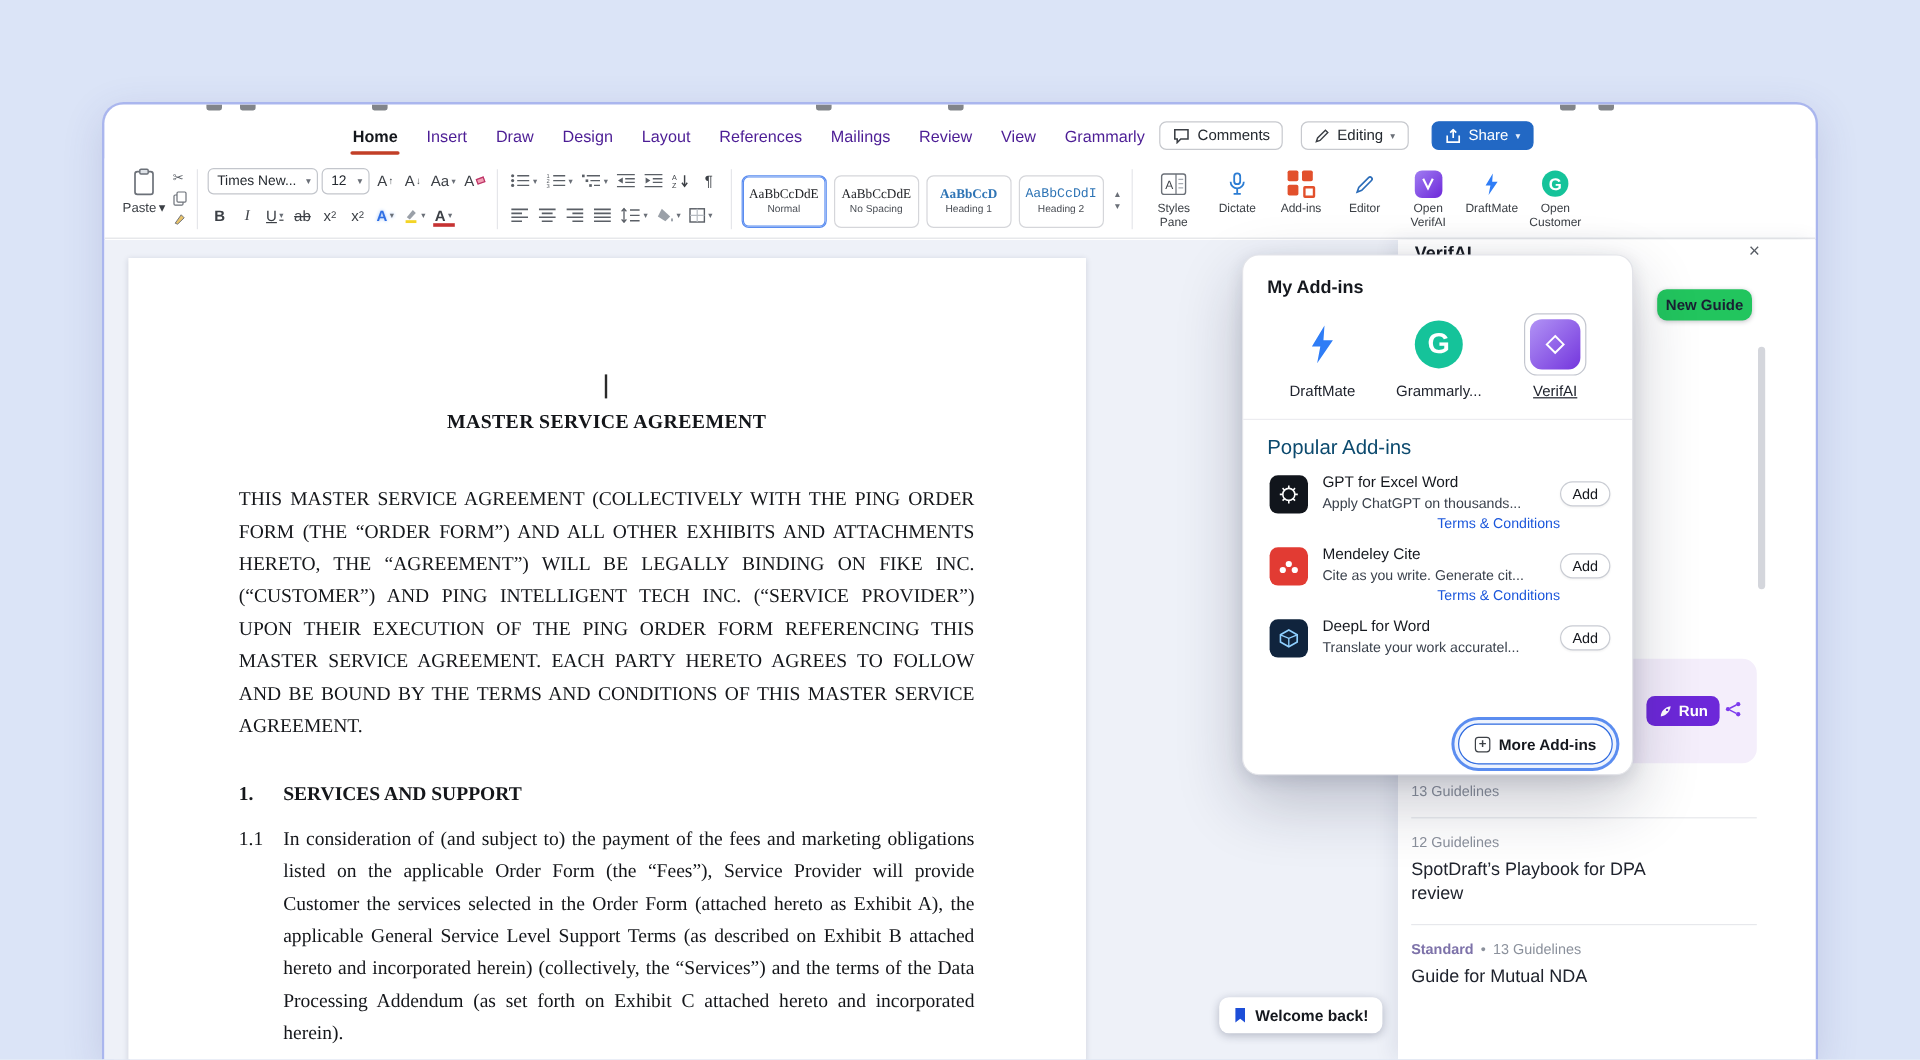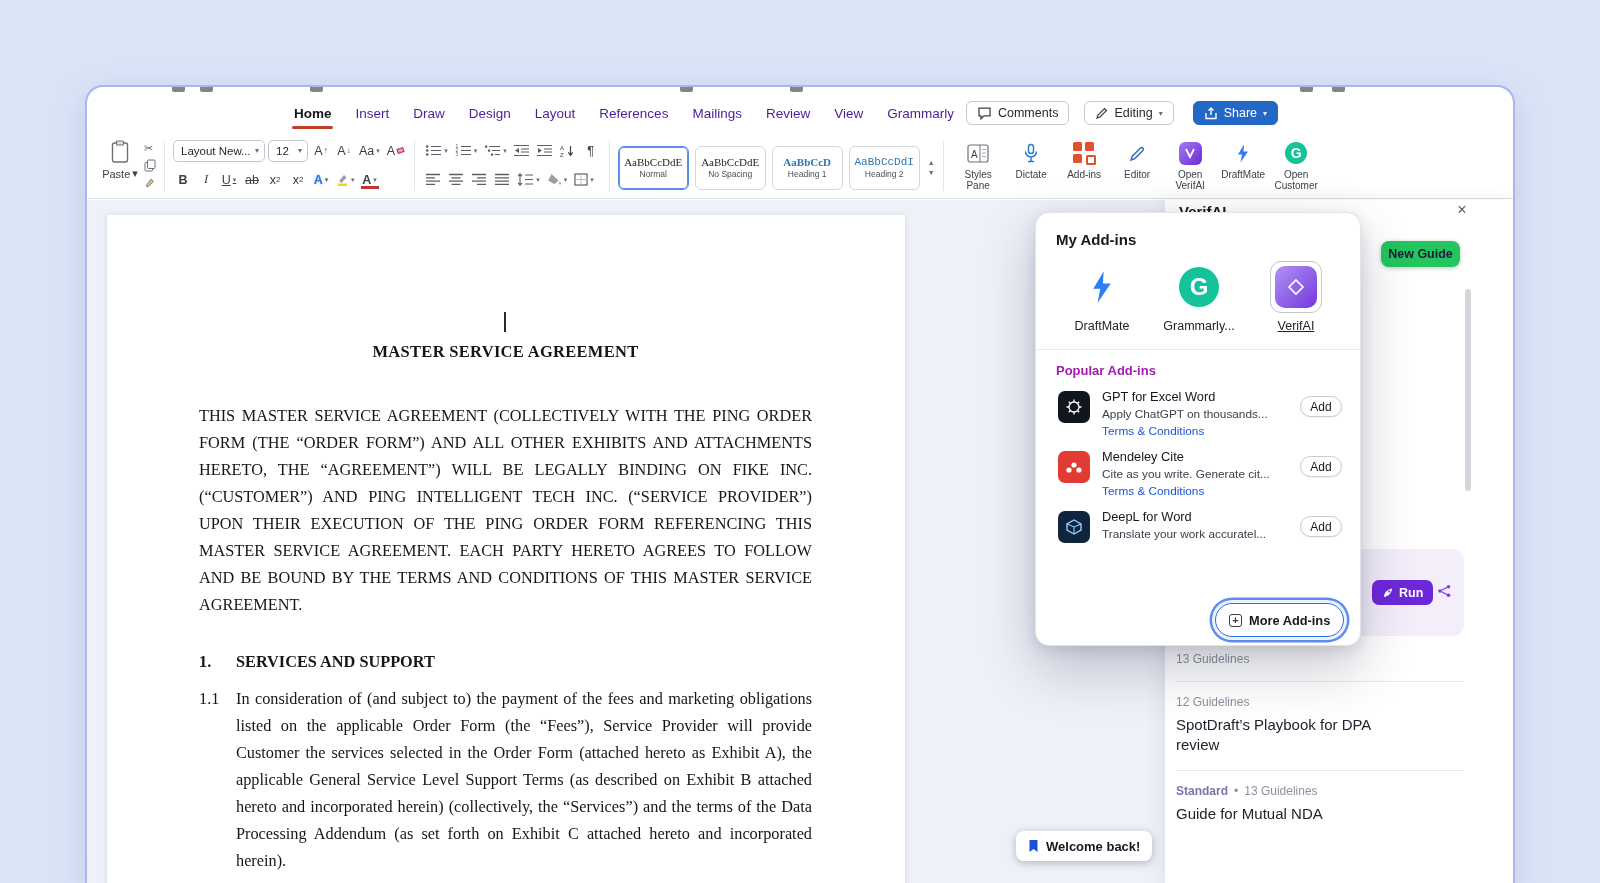--- a/index.html
+++ b/index.html
@@ -125,29 +125,29 @@
   .ap-item { width:76px; display:flex; flex-direction:column; align-items:center; }
   .ap-ic { width:52px; height:52px; display:flex; align-items:center; justify-content:center; border-radius:11px; }
   .ap-ic.sel { border:1px solid #c3c6cf; }
   .ap-name { margin-top:6px; font-size:12.5px; color:#20242e; white-space:nowrap; }
   .ap-name.u { text-decoration:underline; }
   .gram-big { width:40px; height:40px; border-radius:50%; background:#15c39a; color:#fff; font-weight:700;
               font-size:24px; display:flex; align-items:center; justify-content:center; }
   .verifai-big { width:42px; height:42px; border-radius:10px; background:linear-gradient(135deg,#b193f5,#7436dd);
                  display:flex; align-items:center; justify-content:center; }
   .ap-divider { height:1px; background:#ececf0; margin-top:16px; }
-  .ap-popular { margin:13px 0 0 20px; font-size:13px; font-weight:700; color:#a21caf; }
+  .ap-popular { margin:13px 0 0 20px; font-size:17px; font-weight:400; color:#0c4a6e; }
   .ap-row { display:flex; align-items:flex-start; padding:11px 18px 0 22px; }
   .ap-row-ic { width:32px; height:32px; border-radius:7px; flex:none; display:flex; align-items:center;
                justify-content:center; margin-top:2px; }
   .ic-gpt { background:#11151c; } .ic-mend { background:#e23b33; } .ic-deepl { background:#10243d; }
   .ap-row-tx { margin-left:12px; flex:1; min-width:0; }
   .ap-row-title { font-size:12.8px; font-weight:400; color:#15181e; }
   .ap-row-desc { font-size:11.8px; color:#3a414c; margin-top:3px; white-space:nowrap; }
-  .ap-row-terms { font-size:11.8px; color:#1a56db; margin-top:3px; }
+  .ap-row-terms { font-size:11.8px; color:#1a56db; margin-top:3px;text-align:right; }
   .ap-add { width:42px; height:21px; border:1px solid #c9ccd3; border-radius:11px; font-size:12px; color:#15181e;
             display:flex; align-items:center; justify-content:center; margin-top:7px; background:#fff; flex:none;
             box-shadow:0 1px 2px rgba(0,0,0,.06); }
   .ap-more { position:absolute; left:179px; top:390px; height:34px; padding:0 13px; background:#fff;
              border:1.6px solid #2f6be0; border-radius:17px; display:flex; align-items:center; gap:7px;
              font-size:12.8px; font-weight:600; color:#15181e;
              box-shadow:0 0 0 3px #edf3fe, 0 0 0 5.5px #5b8df0; }
   .plus-box { width:13px; height:13px; border:1.4px solid #3c4046; border-radius:3px; display:flex;
               align-items:center; justify-content:center; font-size:11px; line-height:1; color:#3c4046; }
   svg { display:block; }
@@ -232,21 +232,21 @@
             </svg>
         </span>
       </div>
     </div>
 
     <div class="gsep"></div>
 
     <div class="rgroup">
       <div class="rrow">
         <div class="combo fname">
-            <span>Layout New...</span>
+            <span>Times New...</span>
             <span class="chev">▾</span>
           </div>
         <div class="combo fsize">
             <span>12</span>
             <span class="chev">▾</span>
           </div>
         <span class="ibtn">A<span class="tinysup">↑</span></span>
         <span class="ibtn">A<span class="tinysup">↓</span></span>
         <span class="ibtn">Aa<span class="chev">▾</span></span>
         <span class="ibtn">A<span class="eraser"></span></span>

